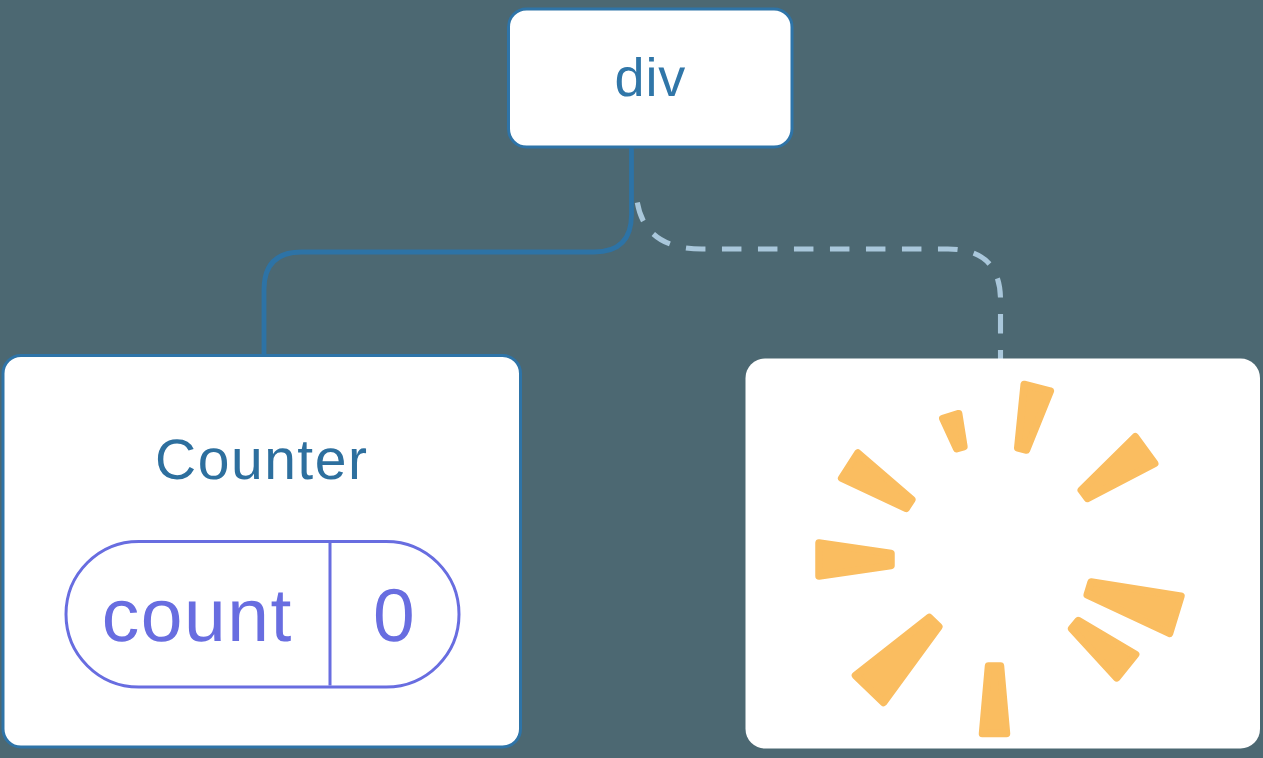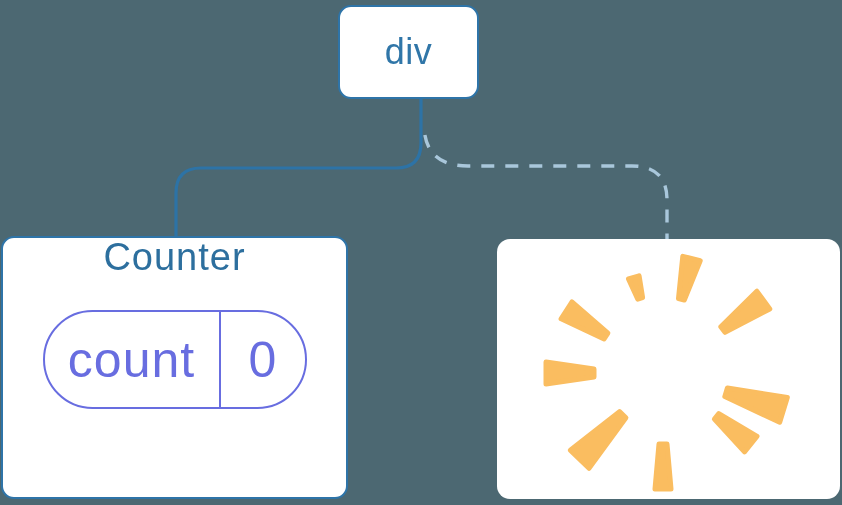--- a/index.html
+++ b/index.html
@@ -5,30 +5,30 @@
   html,body { margin:0; padding:0; }
   body { background:#4c6872; }
   .canvas {
     position:relative; width:842px; height:505px; overflow:hidden;
     background:var(--background,#4c6872);
     font-family:"Liberation Sans", sans-serif;
   }
   svg.connectors { position:absolute; left:0; top:0; display:block; }
   .node, .card { position:absolute; background:var(--card-bg,#fff); box-sizing:border-box; }
   .node {
-    left:338px; top:5px; width:141px; height:94px;
+    left:338px; top:5px; width:191px; height:94px;
     border:2.5px solid var(--node-border,#2e74a8); border-radius:13px;
     display:flex; align-items:center; justify-content:center;
   }
   .node-label { font-size:36px; color:var(--node-text,#3076a8); letter-spacing:0.5px; }
   .card { border-radius:13px; }
   .card.counter {
     left:1px; top:236px; width:347px; height:263px;
     border:2.5px solid var(--node-border,#2e74a8);
-    display:flex; flex-direction:column; align-items:center; 
+    display:flex; flex-direction:column; align-items:center; padding-top:50px;
   }
   .counter-title {
     font-size:38px; line-height:1; font-weight:500; letter-spacing:1px;
     color:var(--counter-title,#2d6f9e);
   }
   .state-pill {
     margin-top:34px; width:264px; height:99px;
     border:2px solid var(--state-pill,#686de0); border-radius:50px;
     box-sizing:border-box; display:flex; align-items:stretch;
     color:var(--state-pill,#686de0); font-size:50px;

